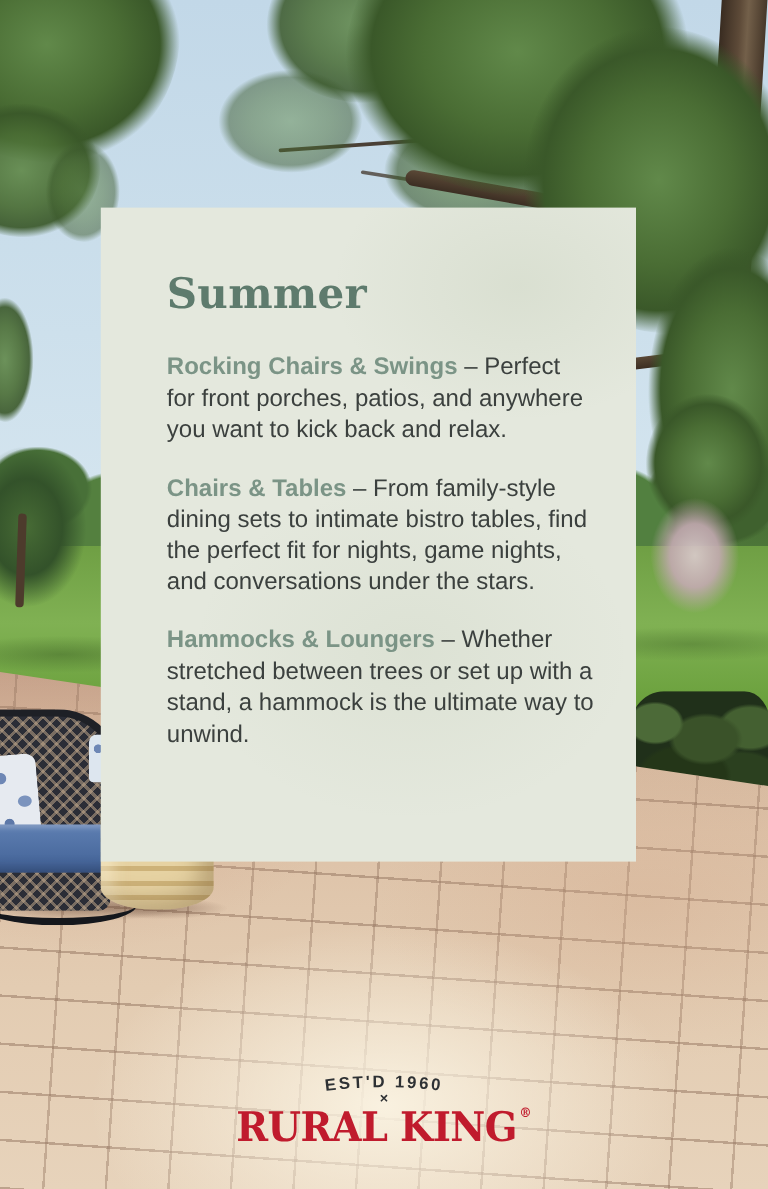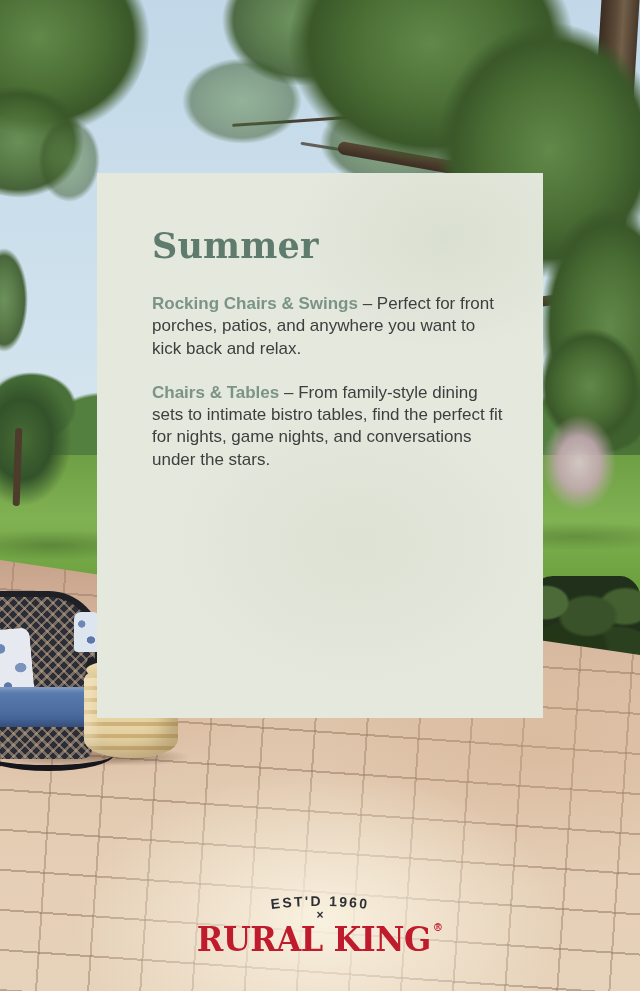--- a/index.html
+++ b/index.html
@@ -102,28 +102,28 @@
     radial-gradient(7px 7px at 30% 30%,#6e87b5 48%,transparent 56%),
     radial-gradient(8px 7px at 65% 70%,#5d78a8 48%,transparent 56%),#dde6ef;}
   .drum{left:84px;top:666px;width:94px;height:92px;
     background:repeating-linear-gradient(180deg,#e6d2a2 0 8px,#cdb279 8px 12px);
     border-radius:46% 46% 48% 48%/14% 14% 20% 20%;
     box-shadow:inset -12px -8px 18px rgba(120,95,55,.38),inset 10px 6px 12px rgba(255,246,218,.5);}
   .drum::before{content:"";position:absolute;left:2px;top:-7px;width:90px;height:22px;border-radius:50%;
     background:linear-gradient(180deg,#f0e3ba,#d9c48e);}
 
   
-  .card{left:97px;top:173px;width:446px;height:545px;padding:52px 38px 0 55px;
+  .card{left:84px;top:173px;width:446px;height:545px;padding:52px 38px 0 55px;
     background-color:var(--card-bg);
     background-image:radial-gradient(220px 160px at 78% 12%,rgba(140,160,120,.12),transparent 70%),
                      radial-gradient(260px 200px at 58% 68%,rgba(140,160,120,.09),transparent 70%);}
   .title{font-family:"DejaVu Serif",serif;font-weight:700;font-size:35px;line-height:1.2;
     color:var(--title-green);letter-spacing:.2px;margin-bottom:26px;}
   .title span{display:block;}
-  .sec{width:356px;font-size:17px;line-height:1.31;color:var(--body-text);margin-bottom:22px;}
+  .sec{width:356px;font-size:20px;line-height:1.31;color:var(--body-text);margin-bottom:22px;}
   .sec strong{color:var(--heading-green);font-weight:700;}
 
   
   .logo{left:0;top:880px;width:640px;display:flex;flex-direction:column;align-items:center;}
   .logo svg{display:block;}
   .logo svg text{font-family:"Liberation Sans",sans-serif;font-weight:700;font-size:14px;letter-spacing:2.2px;fill:var(--logo-dark);}
   .xmark{margin-top:-13px;font-weight:700;font-size:12px;color:var(--logo-dark);line-height:1;}
   .brand{margin-top:1px;font-family:"DejaVu Serif",serif;font-weight:700;font-size:34px;line-height:1;
     color:var(--logo-red);letter-spacing:-.5px;transform:scaleX(.94);white-space:nowrap;}
   .reg{font-size:11px;vertical-align:20px;margin-left:2px;letter-spacing:0;}
@@ -182,20 +182,24 @@
       <span>Summer</span>
     </h1>
     <p class="sec">
       <strong>Rocking Chairs &amp; Swings</strong>
       <span>– Perfect for front porches, patios, and anywhere you want to kick back and relax.</span>
     </p>
     <p class="sec">
       <strong>Chairs &amp; Tables</strong>
       <span>– From family-style dining sets to intimate bistro tables, find the perfect fit for nights, game nights, and conversations under the stars.</span>
     </p>
+    <p class="sec">
+      <strong>Hammocks &amp; Loungers</strong>
+      <span>– Whether stretched between trees or set up with a stand, a hammock is the ultimate way to unwind.</span>
+    </p>
   </div>
 
   <div class="abs logo">
     <svg width="230" height="42" viewBox="0 0 230 42">
       <path id="estArc" d="M 28 36 Q 115 16 202 36" fill="none"></path>
       <text text-anchor="middle">
         <textPath href="#estArc" startOffset="50%">EST'D 1960</textPath>
       </text>
     </svg>
     <div class="xmark">×</div>

